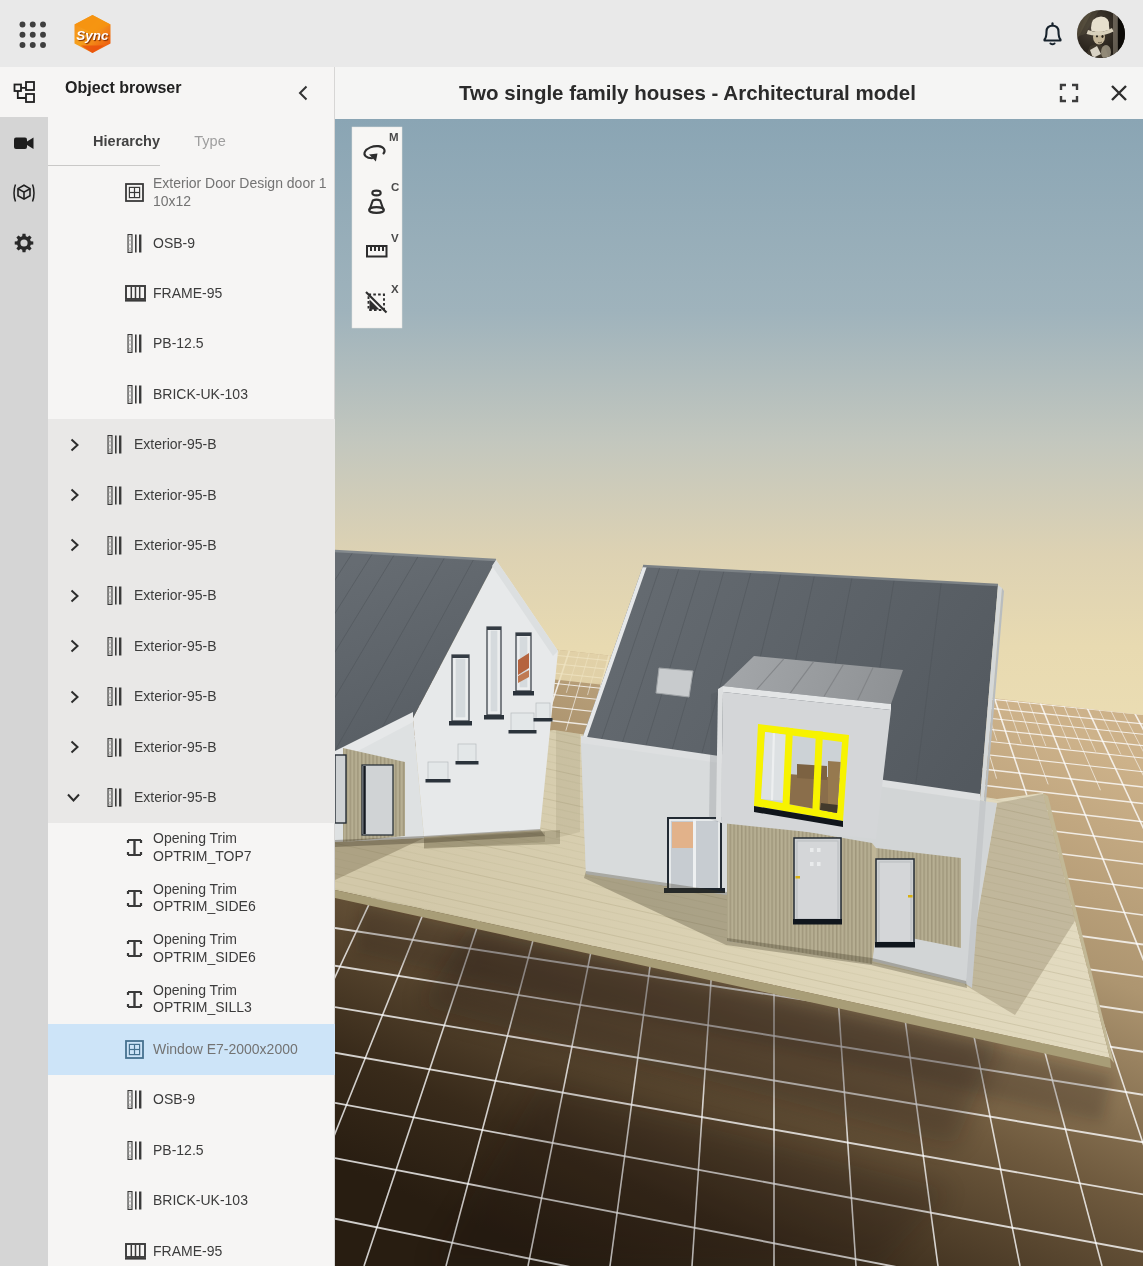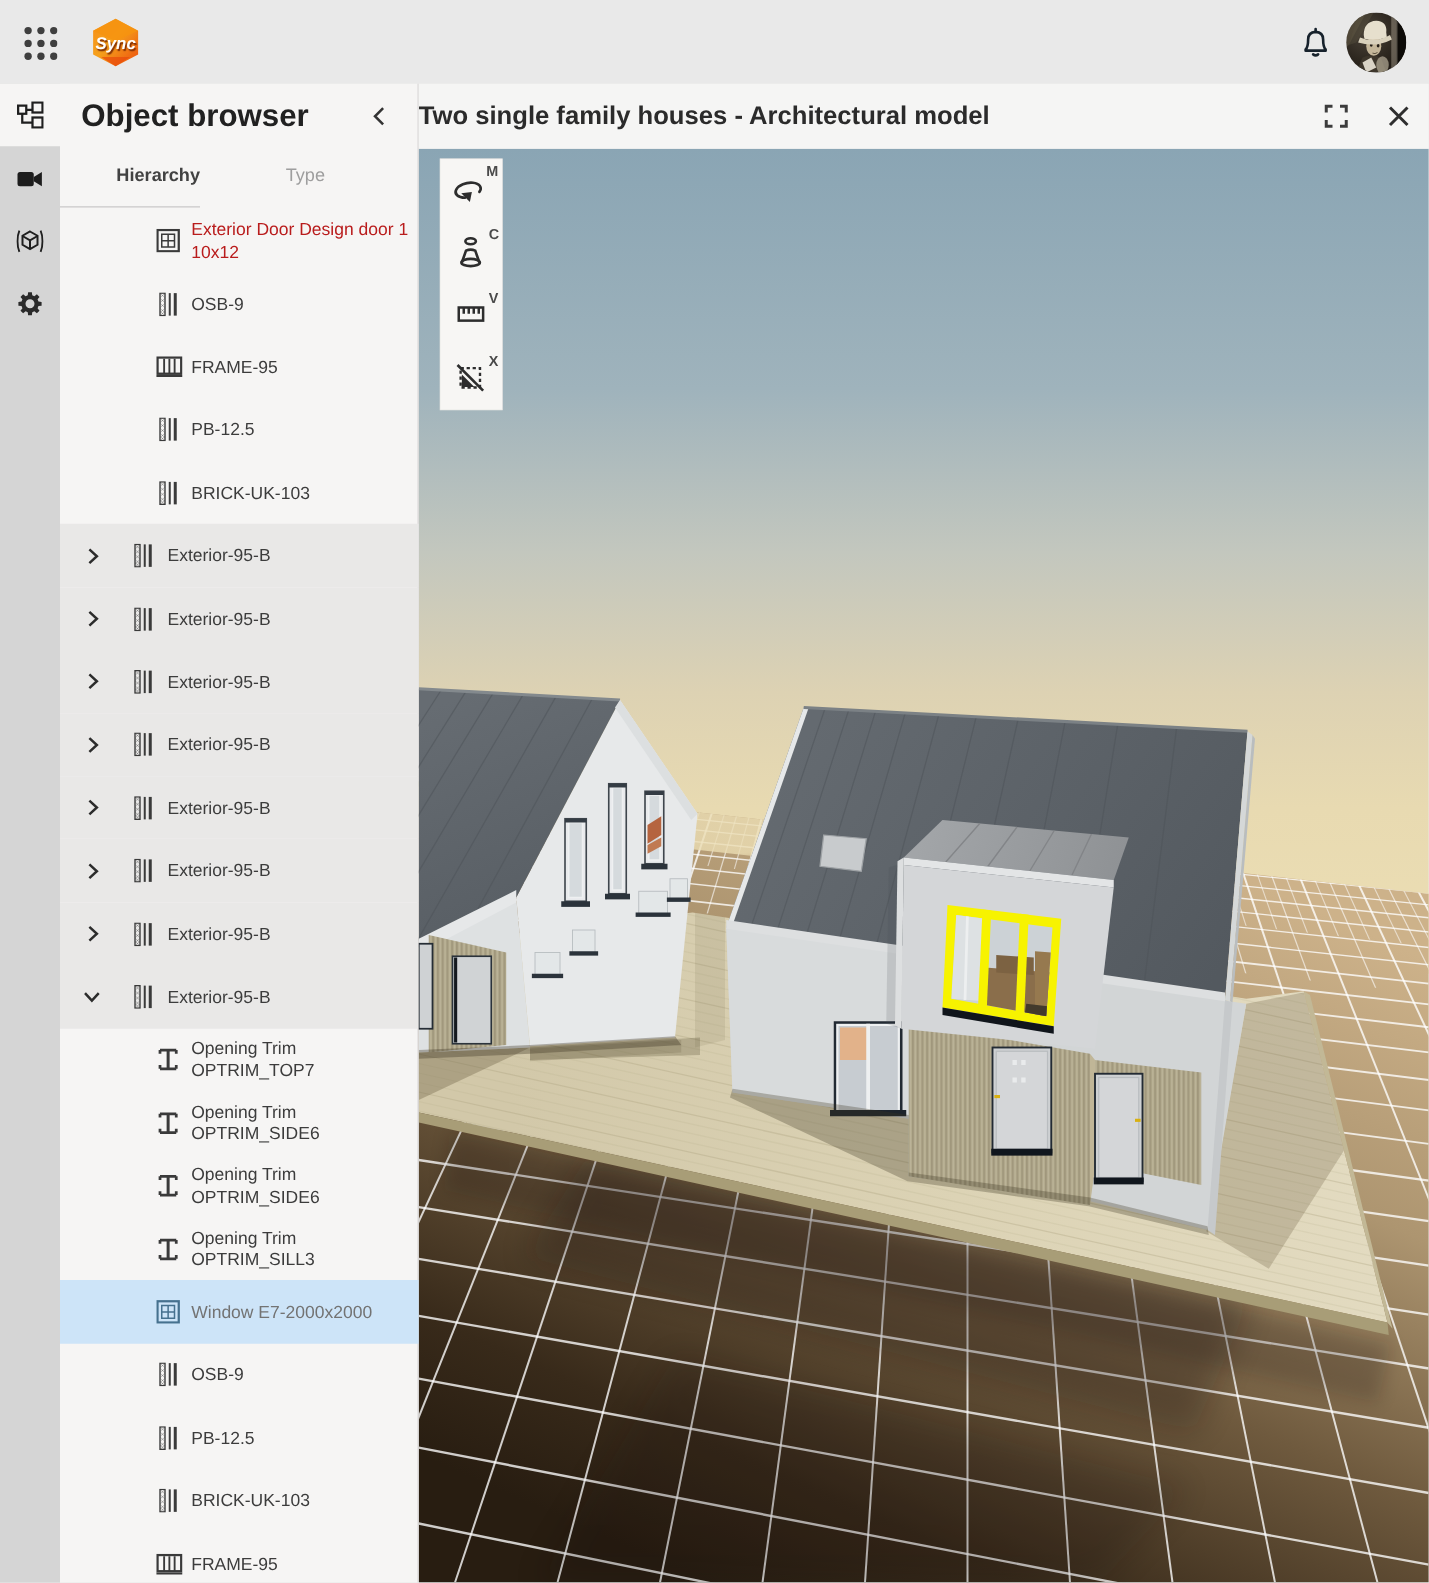--- a/index.html
+++ b/index.html
@@ -92,36 +92,36 @@
 <path d="M2.5 2.5 Q1 6 1 11 Q1 16 2.5 19.5" stroke-width="1.5"></path>
 <path d="M19.5 2.5 Q21 6 21 11 Q21 16 19.5 19.5" stroke-width="1.5"></path>
 </g>
   </svg>
 <svg style="position:absolute;left:13px;top:232px" width="22" height="22" viewBox="0 0 22 22">
 <path d="M20.28 9.50 L20.28 12.50 L17.76 12.80 L17.06 14.51 L18.62 16.50 L16.50 18.62 L14.51 17.06 L12.80 17.76 L12.50 20.28 L9.50 20.28 L9.20 17.76 L7.49 17.06 L5.50 18.62 L3.38 16.50 L4.94 14.51 L4.24 12.80 L1.72 12.50 L1.72 9.50 L4.24 9.20 L4.94 7.49 L3.38 5.50 L5.50 3.38 L7.49 4.94 L9.20 4.24 L9.50 1.72 L12.50 1.72 L12.80 4.24 L14.51 4.94 L16.50 3.38 L18.62 5.50 L17.06 7.49 L17.76 9.20 Z M11 7.4 A3.6 3.6 0 1 0 11 14.6 A3.6 3.6 0 1 0 11 7.4 Z" fill="#2a2a2a" fill-rule="evenodd"></path>
 </svg>
 
 <div class="abs" style="left:48px;top:67px;width:287px;height:1199px;background:#f6f5f4;border-right:1px solid #d7d6d5;box-sizing:border-box;overflow:hidden">
 </div>
-<div class="abs" style="left:65px;top:79px;font-size:25px;font-weight:bold;color:#212121">Object browser</div>
+<div class="abs" style="left:65px;top:79px;font-size:16px;font-weight:bold;color:#212121">Object browser</div>
 <svg class="abs" style="left:296px;top:84px" width="14" height="18" viewBox="0 0 14 18">
     <path d="M10.5 2.5 L4 9 L10.5 15.5" stroke="#333" stroke-width="2" fill="none"></path>
   </svg>
 <div class="abs" style="left:48px;top:117px;width:112px;height:49px;text-align:right;line-height:49px;font-size:14.5px;font-weight:bold;color:#424242">Hierarchy</div>
-<div class="abs" style="left:160px;top:117px;width:100px;height:49px;text-align:right;line-height:49px;font-size:14.5px;color:#9e9e9e">Type</div>
+<div class="abs" style="left:160px;top:117px;width:100px;height:49px;text-align:center;line-height:49px;font-size:14.5px;color:#9e9e9e">Type</div>
 <div class="abs" style="left:48px;top:165px;width:112px;height:1px;background:#c9c8c7"></div>
 <div class="abs" style="left:48px;top:167px;width:287px;height:1099px;overflow:hidden"></div>
 
 <svg style="position:absolute;left:125px;top:183.1px" width="19" height="19" viewBox="0 0 19 19">
 <rect x="1" y="1" width="17" height="17" fill="none" stroke="#3a3a3a" stroke-width="1.8"></rect>
 <rect x="4.4" y="4.4" width="10.2" height="10.2" fill="none" stroke="#3a3a3a" stroke-width="1.2"></rect>
 <line x1="9.5" y1="4.4" x2="9.5" y2="14.6" stroke="#3a3a3a" stroke-width="1.2"></line>
 <line x1="4.4" y1="9.5" x2="14.6" y2="9.5" stroke="#3a3a3a" stroke-width="1.2"></line>
   </svg>
-<div style="position:absolute;left:153px;top:175.1px;font-size:14px;line-height:17.5px;color:#b91c1c;white-space:nowrap">Exterior Door Design door 1<br>10x12</div>
+<div style="position:absolute;left:153px;top:175.1px;font-size:14px;line-height:17.5px;color:#737373;white-space:nowrap">Exterior Door Design door 1<br>10x12</div>
 
 <svg style="position:absolute;left:125px;top:233.5px" width="18" height="19" viewBox="0 0 18 19">
 <g fill="#3a3a3a">
       <rect x="3" y="0.5" width="4" height="18" fill="none" stroke="#3a3a3a" stroke-width="1.1"></rect>
 <path d="M3.2 4 L6.8 0.8 M3.2 8 L6.8 4.8 M3.2 12 L6.8 8.8 M3.2 16 L6.8 12.8 M3.2 18.4 L6.8 15.2 M6.8 4 L3.2 0.8 M6.8 8 L3.2 4.8 M6.8 12 L3.2 8.8 M6.8 16 L3.2 12.8 M6.8 18.4 L3.2 15.2" stroke="#3a3a3a" stroke-width="0.4" stroke-opacity="0.65" fill="none"></path>
 <rect x="10" y="0.5" width="1.6" height="18"></rect>
       <rect x="14" y="0.5" width="2.4" height="18"></rect>
     </g>
   </svg>
 <div style="position:absolute;left:153px;top:234.5px;font-size:14px;color:#3c3c3c;white-space:nowrap">OSB-9</div>
@@ -335,21 +335,21 @@
 
 <svg style="position:absolute;left:125px;top:1242.5px" width="21" height="17" viewBox="0 0 21 17">
 <rect x="1" y="1" width="19" height="13" fill="none" stroke="#3a3a3a" stroke-width="1.9"></rect>
 <line x1="6.3" y1="2" x2="6.3" y2="14" stroke="#3a3a3a" stroke-width="1.5"></line>
 <line x1="10.5" y1="2" x2="10.5" y2="14" stroke="#3a3a3a" stroke-width="1.5"></line>
 <line x1="14.7" y1="2" x2="14.7" y2="14" stroke="#3a3a3a" stroke-width="1.5"></line>
 <line x1="0" y1="15.8" x2="21" y2="15.8" stroke="#3a3a3a" stroke-width="1.6"></line>
   </svg>
 <div style="position:absolute;left:153px;top:1242.5px;font-size:14px;color:#3c3c3c;white-space:nowrap">FRAME-95</div>
 <div class="abs" style="left:335px;top:67px;width:808px;height:52px;background:#f5f5f4"></div>
-<div class="abs" style="left:335px;top:67px;width:705px;height:52px;line-height:52px;text-align:left;font-size:20.5px;font-weight:bold;color:#2b2b2b">Two single family houses - Architectural model</div>
+<div class="abs" style="left:335px;top:67px;width:705px;height:52px;line-height:52px;text-align:center;font-size:20.5px;font-weight:bold;color:#2b2b2b">Two single family houses - Architectural model</div>
 <svg class="abs" style="left:1059px;top:83px" width="20" height="20" viewBox="0 0 20 20">
     <g stroke="#3c3c3c" stroke-width="2.4" fill="none">
       <path d="M2 7 V2 H7 M13 2 H18 V7 M18 13 V18 H13 M7 18 H2 V13"></path>
     </g>
   </svg>
 <svg class="abs" style="left:1109px;top:83px" width="20" height="20" viewBox="0 0 20 20">
     <g stroke="#2e2e2e" stroke-width="2.4">
       <path d="M3 3 L17 17 M17 3 L3 17"></path>
     </g>
   </svg>

